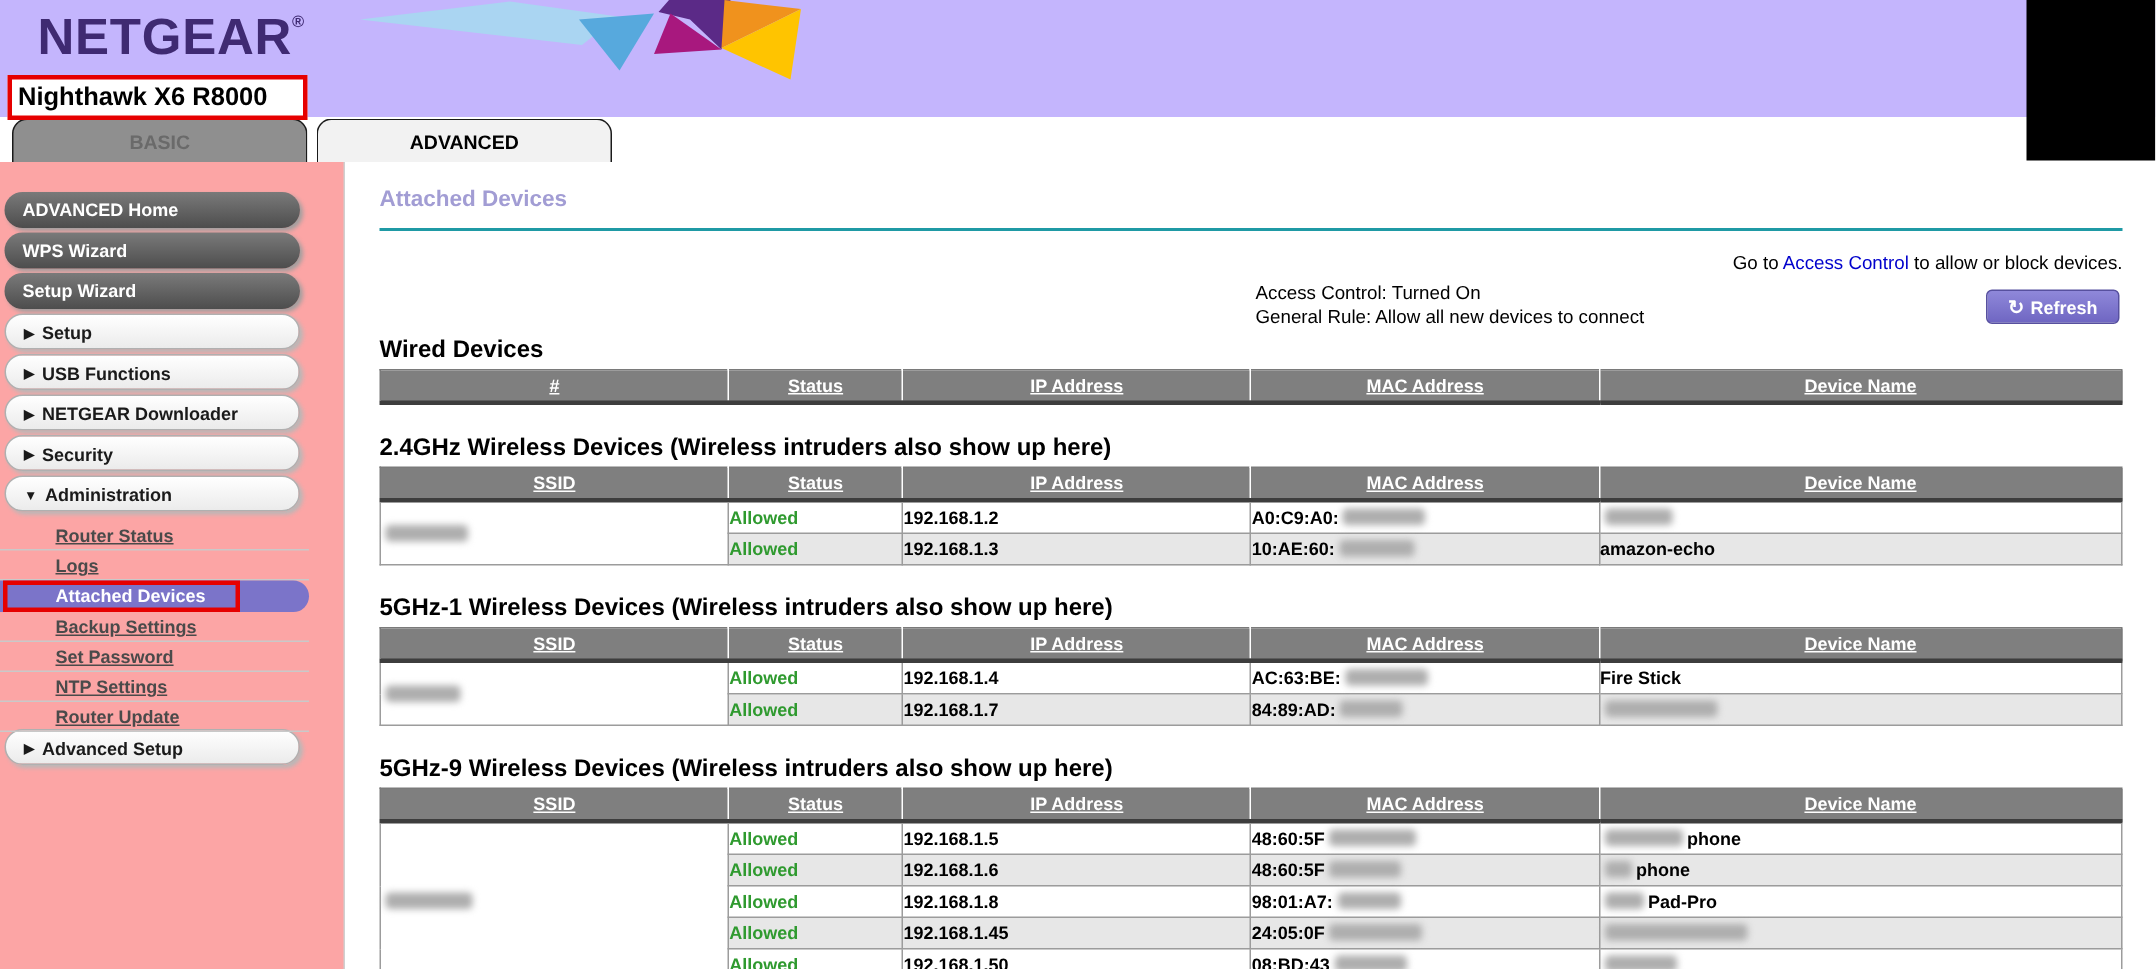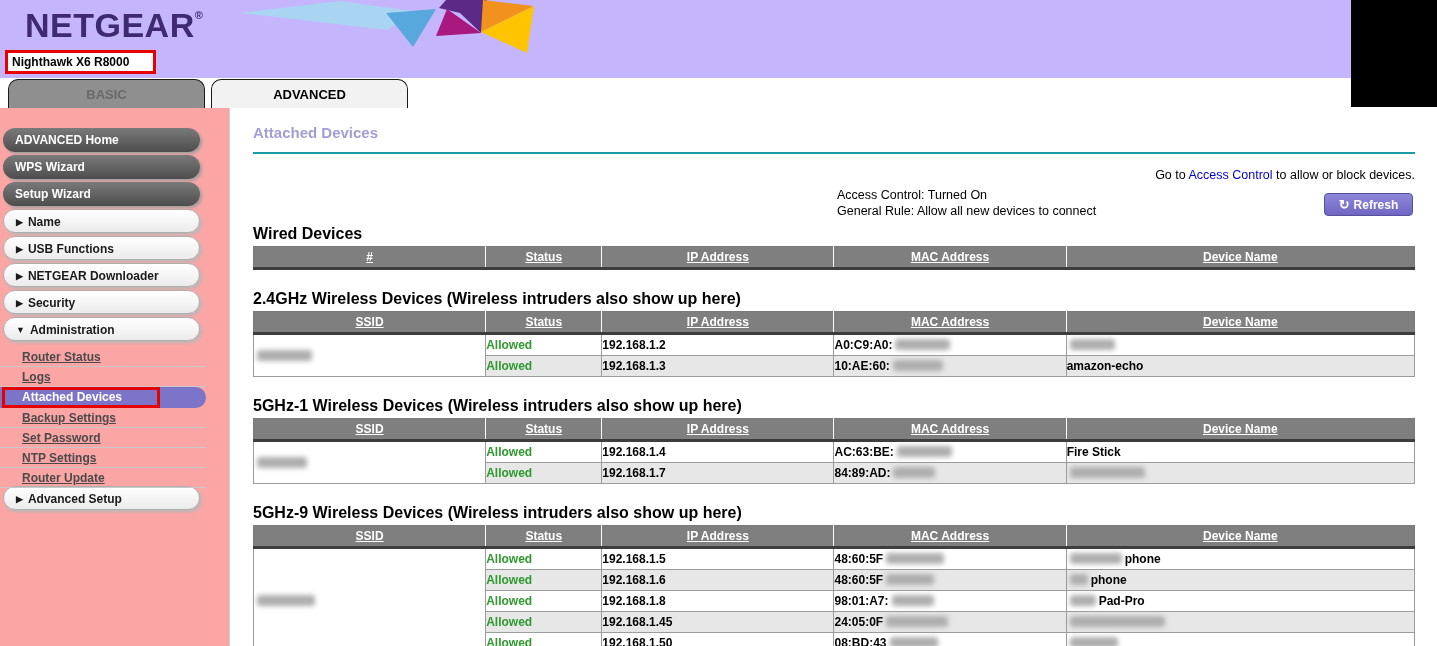--- a/index.html
+++ b/index.html
@@ -5,21 +5,21 @@
   html,body { margin:0; padding:0; background:#fff; }
   .page { width:1437px; height:646px; position:relative; overflow:hidden;
           font-family:"Liberation Sans", sans-serif; background:#fff; }
 
   
   .header { height:78px; position:relative; background:#c4b5fd;padding-left:36px; }
   .logo { position:absolute; left:25px; top:6px; font-size:34px; font-weight:bold;
           color:#3f2a72; letter-spacing:0.5px; }
   .logo .reg { font-size:11px; vertical-align:18px; }
   .model-box { position:absolute; left:5px; top:50px; border:3px solid #e60000;
-               padding:2px 24px 2px 4px; font-size:12px; font-weight:bold; color:#000;
+               padding:2px 24px 2px 4px; font-size:17px; font-weight:bold; color:#000;
                background:#fff; white-space:nowrap; }
   .artwork { position:absolute; left:240px; top:0; }
   .black-box { position:absolute; left:1351px; top:0; width:86px; height:107px;
                background:#000; z-index:6; }
 
   
   .tabrow { height:30px; display:flex; align-items:flex-end; padding-left:8px; gap:6px;
             background:#fff; }
   .tab { width:197px; height:29px; line-height:29px; text-align:center; font-size:13px;
          font-weight:bold; border:1px solid #1a1a1a; border-bottom:none;
@@ -33,21 +33,21 @@
              flex-shrink:0; border-right:1px solid #d0d0d0; }
   .sbtn { width:197px; height:24px; line-height:24px; margin:0 0 3px 3px; padding-left:12px;
           box-sizing:border-box; border-radius:12px; font-size:12px; font-weight:bold;
           cursor:pointer; white-space:nowrap; }
   .sbtn-dark { background:linear-gradient(#7a7a7a,#4d4d4d); color:#fff;
                box-shadow:2px 2px 3px #9f9f9f; }
   .sbtn-light { background:linear-gradient(#ffffff,#ebebeb); border:1px solid #b0b0b0;
                 color:#1a1a1a; box-shadow:2px 2px 3px #b8b8b8; }
   .arr { font-size:9px; margin-right:5px; vertical-align:1px; }
   .subnav { width:206px; margin-top:6px; }
-  .slink { position:relative; height:20px; line-height:20px; padding-left:22px; font-size:12px;
+  .slink { position:relative; height:20px; line-height:20px; padding-left:37px; font-size:12px;
            font-weight:bold; color:#4a4a4a; border-bottom:1px solid #c9c9c9;
            box-sizing:border-box; cursor:pointer; white-space:nowrap; }
   .slink .lbl { text-decoration:underline; }
   .slink-active { background:#7b74c9; border-radius:0 14px 14px 0; border-bottom:none;
                   color:#fff; height:21px; line-height:21px; }
   .slink-active .lbl { text-decoration:none; }
   .red-overlay { position:absolute; left:2px; top:0; width:158px; height:21px;
                  border:3px solid #e60000; box-sizing:border-box; pointer-events:none; }
   .adv-setup { margin-top:-2px; }
 
@@ -108,21 +108,21 @@
     <div class="tab tab-advanced">ADVANCED</div>
   </div>
 
   <div class="body">
 
     <div class="sidebar">
       <div class="sbtn sbtn-dark">ADVANCED Home</div>
       <div class="sbtn sbtn-dark">WPS Wizard</div>
       <div class="sbtn sbtn-dark">Setup Wizard</div>
 
-      <div class="sbtn sbtn-light"><span class="arr">▶</span><span>Name</span></div>
+      <div class="sbtn sbtn-light"><span class="arr">▶</span><span>Setup</span></div>
       <div class="sbtn sbtn-light"><span class="arr">▶</span><span>USB Functions</span></div>
       <div class="sbtn sbtn-light"><span class="arr">▶</span><span>NETGEAR Downloader</span></div>
       <div class="sbtn sbtn-light"><span class="arr">▶</span><span>Security</span></div>
       <div class="sbtn sbtn-light"><span class="arr">▼</span><span>Administration</span></div>
 
       <div class="subnav">
         <div class="slink"><span class="lbl">Router Status</span></div>
         <div class="slink"><span class="lbl">Logs</span></div>
         <div class="slink slink-active"><span class="lbl">Attached Devices</span>
           <div class="red-overlay"></div>

